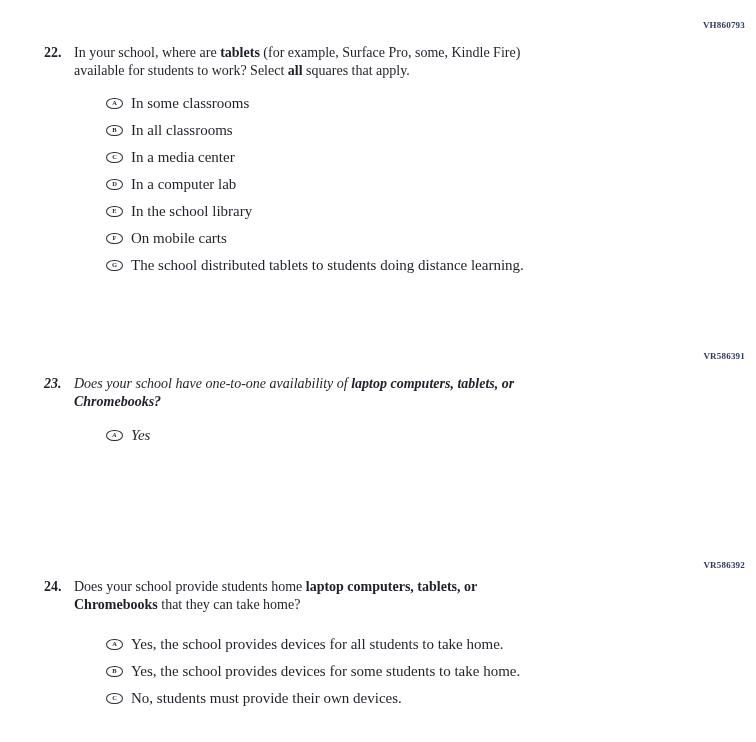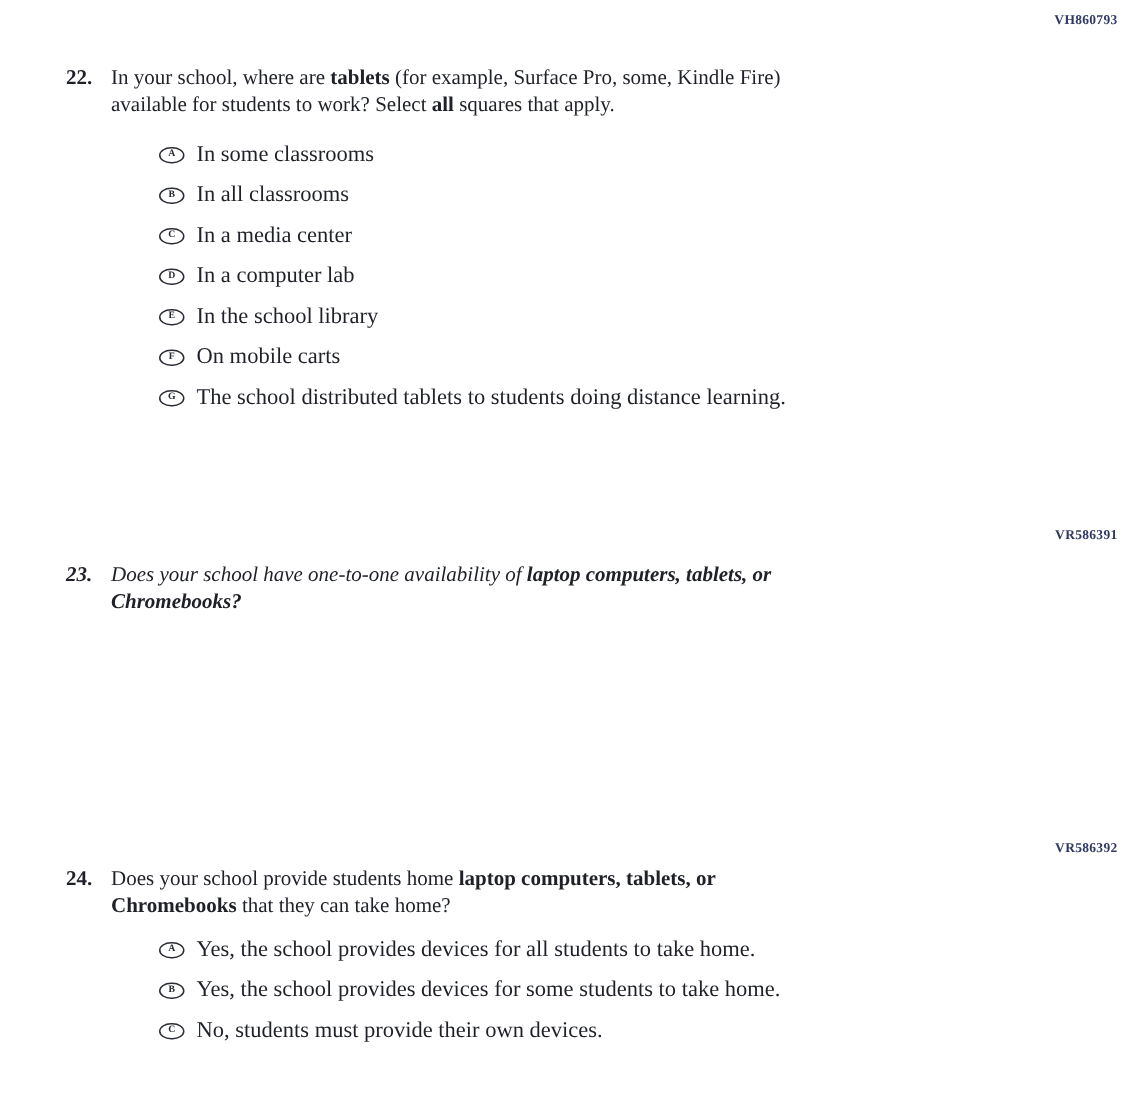--- a/index.html
+++ b/index.html
@@ -13,38 +13,38 @@
   }
   .page{position:absolute;inset:0;background:#ffffff;}
   .item-code{
     position:absolute;
     right:11px;
     font-size:9px;
     font-weight:600;
     color:#2f3a64;
     letter-spacing:0.2px;
   }
-  #code-22{top:8px;}
+  #code-22{top:20px;}
   #code-23{top:351px;margin-left:36px;}
   #code-24{top:560px;}
   .question{position:absolute;left:44px;width:660px;}
   #q22{top:44px;}
   #q23{top:375px;font-style:italic;}
   #q24{top:578px;}
   .qrow{display:flex;align-items:flex-start;}
   .qnum{
     width:30px;flex:0 0 30px;
     font-weight:700;font-size:14px;line-height:18px;
   }
   .qtext{font-size:14px;line-height:18px;max-width:590px;}
   .qline{white-space:nowrap;}
   .b{font-weight:700;}
   .options{margin-top:16px;}
   #q23 .options{margin-top:17px;}
-  #q24 .options{margin-top:12px;}
+  #q24 .options{margin-top:23px;}
   .option{
     display:flex;align-items:center;
     height:15px;margin-bottom:12px;
     margin-left:32px;
     cursor:pointer;
   }
   #q23 .option{margin-bottom:13px;}
   .oval{
     flex:0 0 auto;
     width:15px;height:9.5px;
@@ -122,20 +122,26 @@
   </section>
 
   <div class="item-code" id="code-23">VR586391</div>
   <section class="question" id="q23">
     <div class="qrow">
       <div class="qnum">23.</div>
       <div class="qtext">
         <div class="qline"><span>Does your school have one-to-one availability of </span><span class="b">laptop computers, tablets, or</span><span></span></div>
         <div class="qline"><span class="b">Chromebooks?</span><span></span></div>
         <div class="options">
+          <div class="option">
+            <span class="oval">
+                <span class="oval-letter">A</span>
+              </span>
+            <span class="opt-label">Yes</span>
+          </div>
         </div>
       </div>
     </div>
   </section>
 
   <div class="item-code" id="code-24">VR586392</div>
   <section class="question" id="q24">
     <div class="qrow">
       <div class="qnum">24.</div>
       <div class="qtext">

